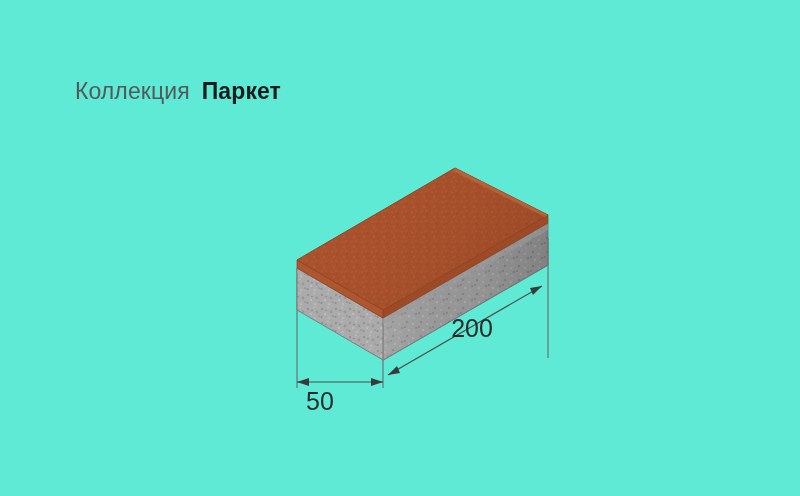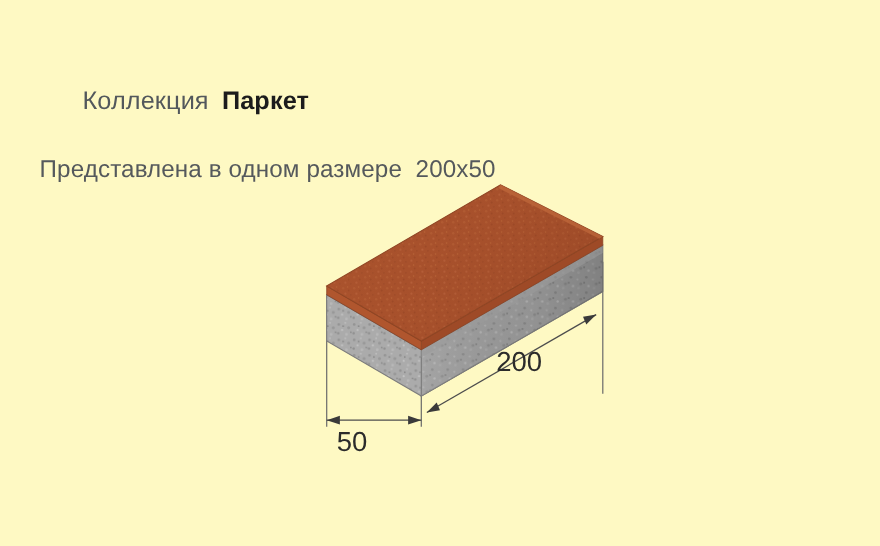--- a/index.html
+++ b/index.html
@@ -12,21 +12,21 @@
     background: #ffffff;
     font-family: "Liberation Sans", sans-serif;
     overflow: hidden;
     position: relative;
   }
 
   #page {
     position: relative;
     width: 800px;
     height: 496px;
-    background: #fef9c3;
+    background: #5eead4;
   }
 
   
   #header {
     position: absolute;
     left: 36px;
     top: 46px;
     width: 600px;
   }
   .title-line {
@@ -76,21 +76,20 @@
 </style>
 </head>
 <body>
 
 <div id="page">
 
   <div id="header">
     <div class="title-line">
       <span class="title-collection">Коллекция</span><span class="title-name">Паркет</span>
     </div>
-    <div class="subtitle-line">Представлена в одном размере  200x50</div>
   </div>
 
   <div id="illustration">
     <svg width="400" height="330" viewBox="0 0 400 330" xmlns="http://www.w3.org/2000/svg">
       <defs>
 
         <pattern id="concreteTex" width="14" height="14" patternUnits="userSpaceOnUse">
           <rect width="14" height="14" fill="#ababab"></rect>
           <circle cx="2" cy="3" r="1.2" fill="#949494"></circle>
           <circle cx="8" cy="1.5" r="0.9" fill="#bdbdbd"></circle>

